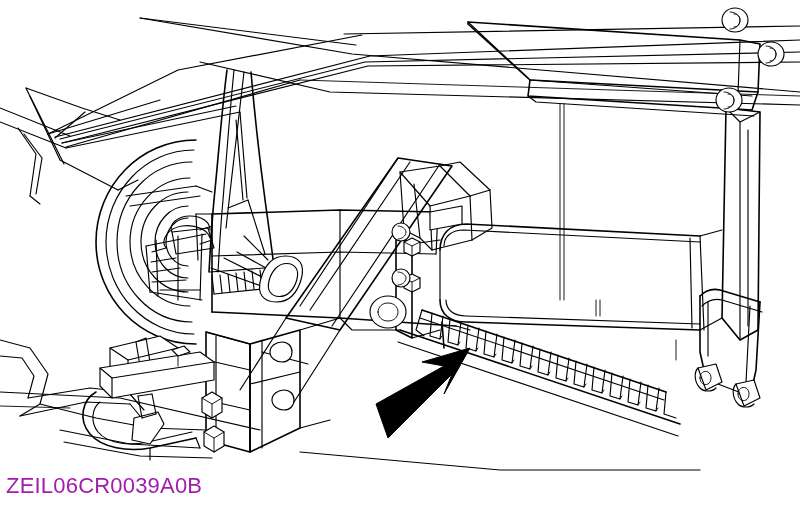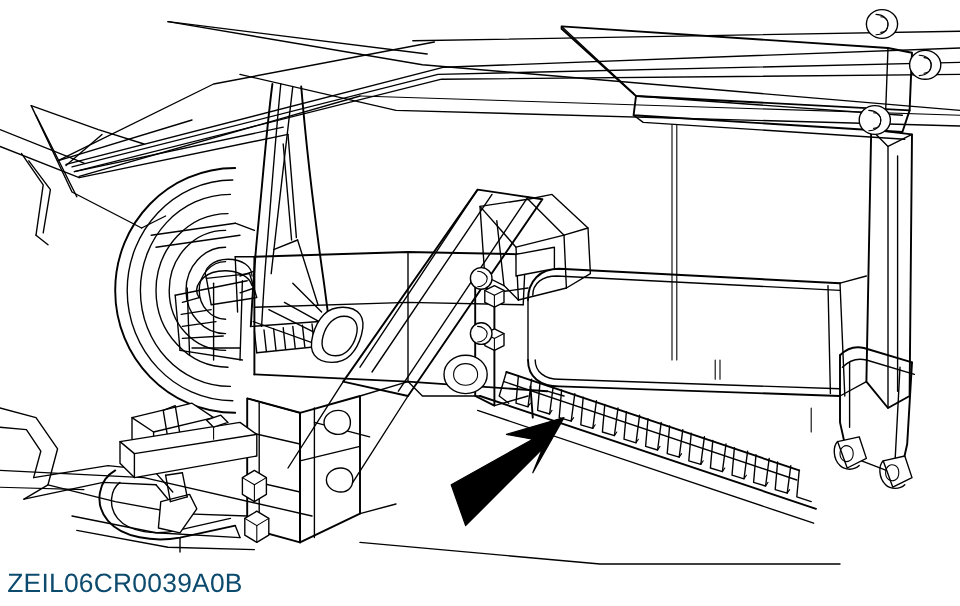--- a/index.html
+++ b/index.html
@@ -63,21 +63,21 @@
     position: absolute;
     left: 6px;
     top: 473px;
     width: 400px;
     height: 30px;
   }
   #caption-text {
     font-family: "Liberation Sans", sans-serif;
     font-size: 22px;
     letter-spacing: 0.2px;
-    color: #0c4a6e;
+    color: #a21caf;
     line-height: 26px;
     white-space: nowrap;
     -webkit-font-smoothing: none;
   }
 </style>
 </head>
 <body>
 
 <div id="figure-root">
 

